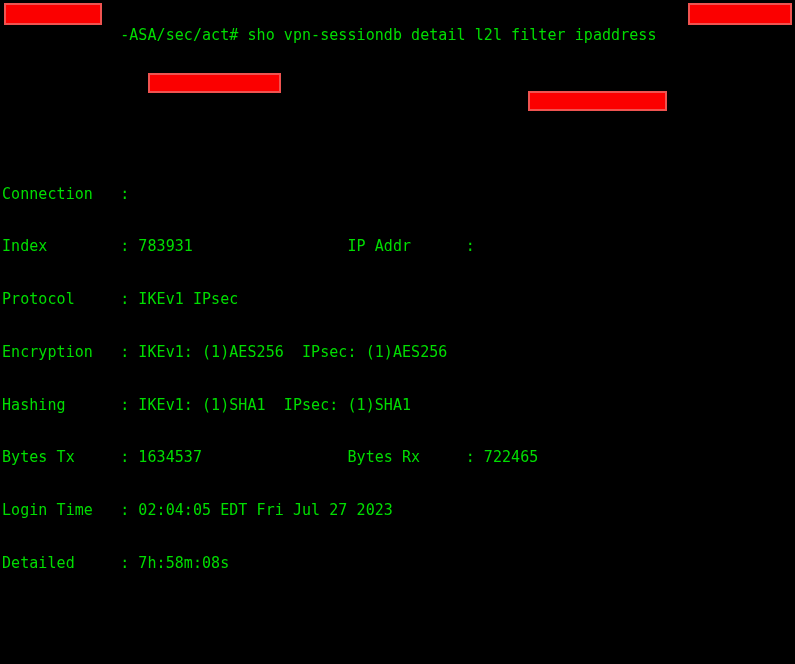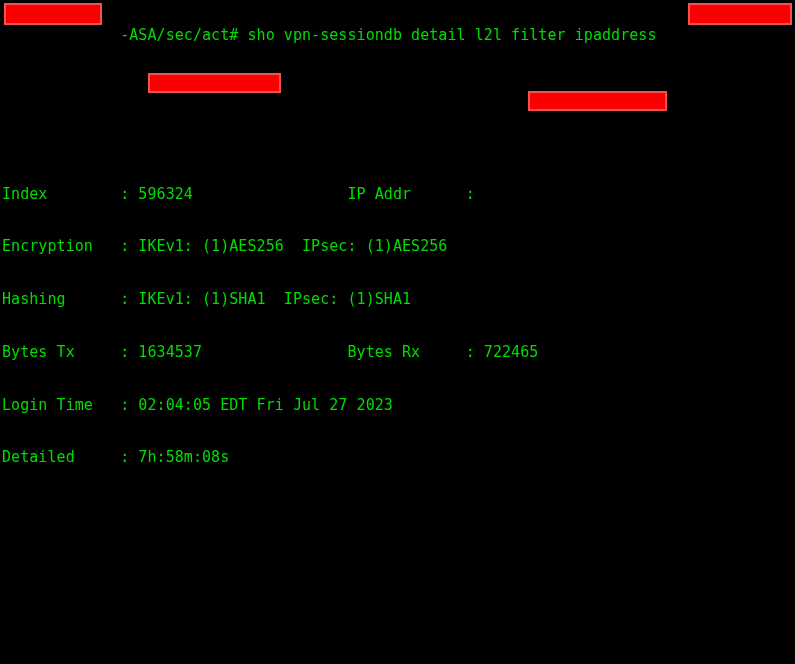--- a/index.html
+++ b/index.html
@@ -54,21 +54,23 @@
 </style>
 </head>
 <body>
 
 <div id="terminal">
 
   <div class="screen">
     <span class="line">             -ASA/sec/act# sho vpn-sessiondb detail l2l filter ipaddress</span>
     <span class="line"></span>
     <span class="line"></span>
-    <span class="line">Index        : 596324                 IP Addr      :</span>
+    <span class="line">Connection   :</span>
+    <span class="line">Index        : 783931                 IP Addr      :</span>
+    <span class="line">Protocol     : IKEv1 IPsec</span>
     <span class="line">Encryption   : IKEv1: (1)AES256  IPsec: (1)AES256</span>
     <span class="line">Hashing      : IKEv1: (1)SHA1  IPsec: (1)SHA1</span>
     <span class="line">Bytes Tx     : 1634537                Bytes Rx     : 722465</span>
     <span class="line">Login Time   : 02:04:05 EDT Fri Jul 27 2023</span>
     <span class="line">Detailed     : 7h:58m:08s</span>
     <span class="line"></span>
     
     
     
     

